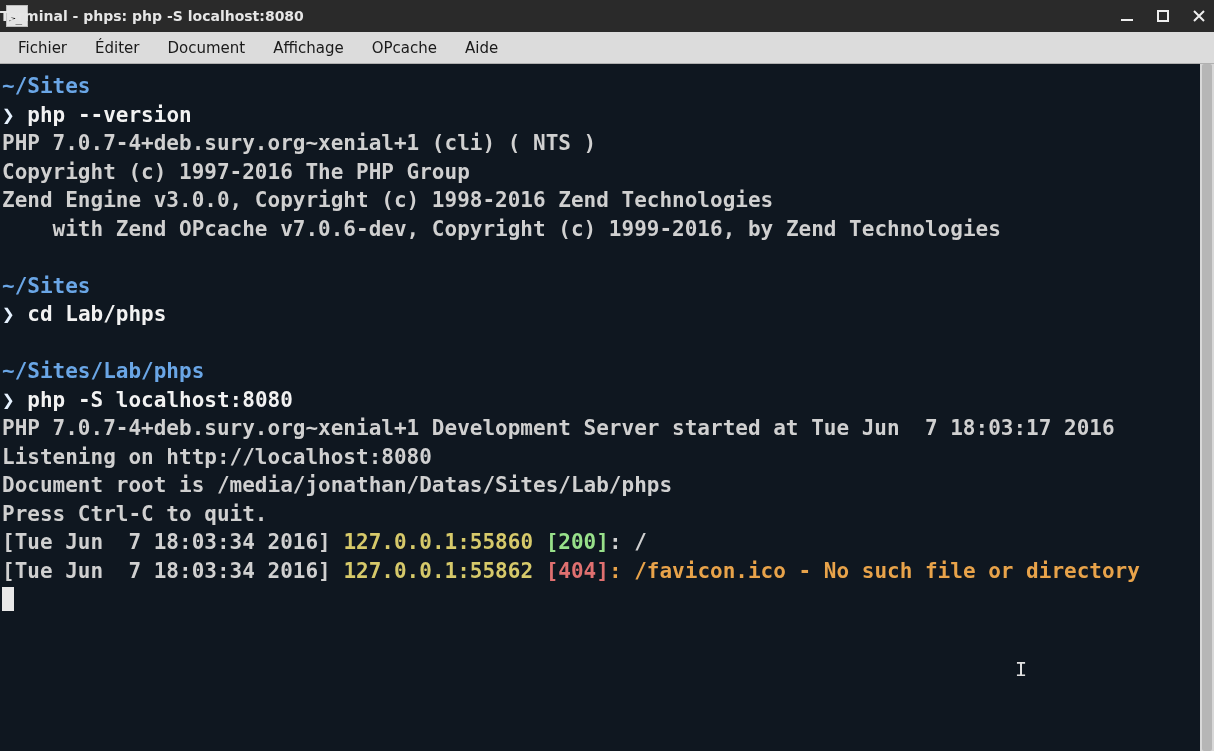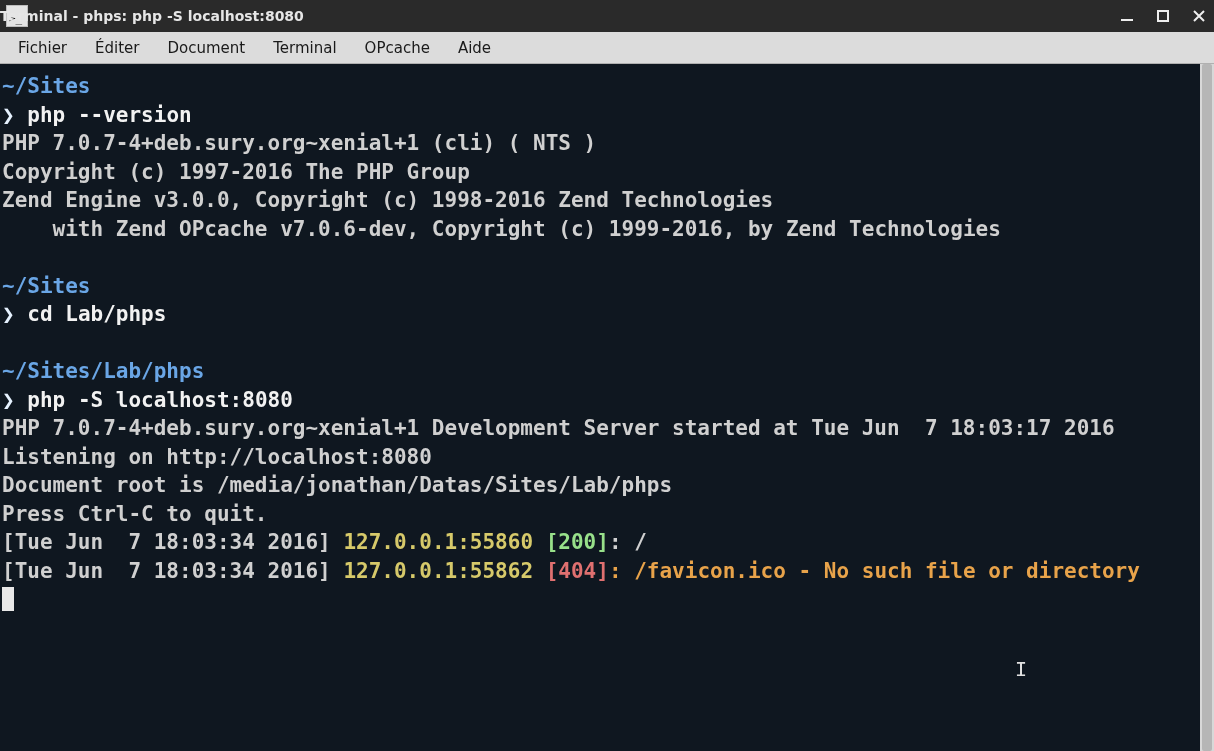--- a/index.html
+++ b/index.html
@@ -176,21 +176,21 @@
           <path d="M2 2 L12 12 M12 2 L2 12" stroke="#eee" stroke-width="2"></path>
         </svg>
     </span>
   </div>
 </div>
 
 <div class="menubar">
   <span class="menu-item">Fichier</span>
   <span class="menu-item">Éditer</span>
   <span class="menu-item">Document</span>
-  <span class="menu-item">Terminal</span>
+  <span class="menu-item">Affichage</span>
   <span class="menu-item">OPcache</span>
   <span class="menu-item">Aide</span>
 </div>
 
 <div class="term-wrap">
   <div class="terminal"><span class="path">~/Sites</span>
 <span class="prompt">❯</span> <span>php --version</span>
 <span class="dim">PHP 7.0.7-4+deb.sury.org~xenial+1 (cli) ( NTS )</span>
 <span class="dim">Copyright (c) 1997-2016 The PHP Group</span>
 <span class="dim">Zend Engine v3.0.0, Copyright (c) 1998-2016 Zend Technologies</span>

